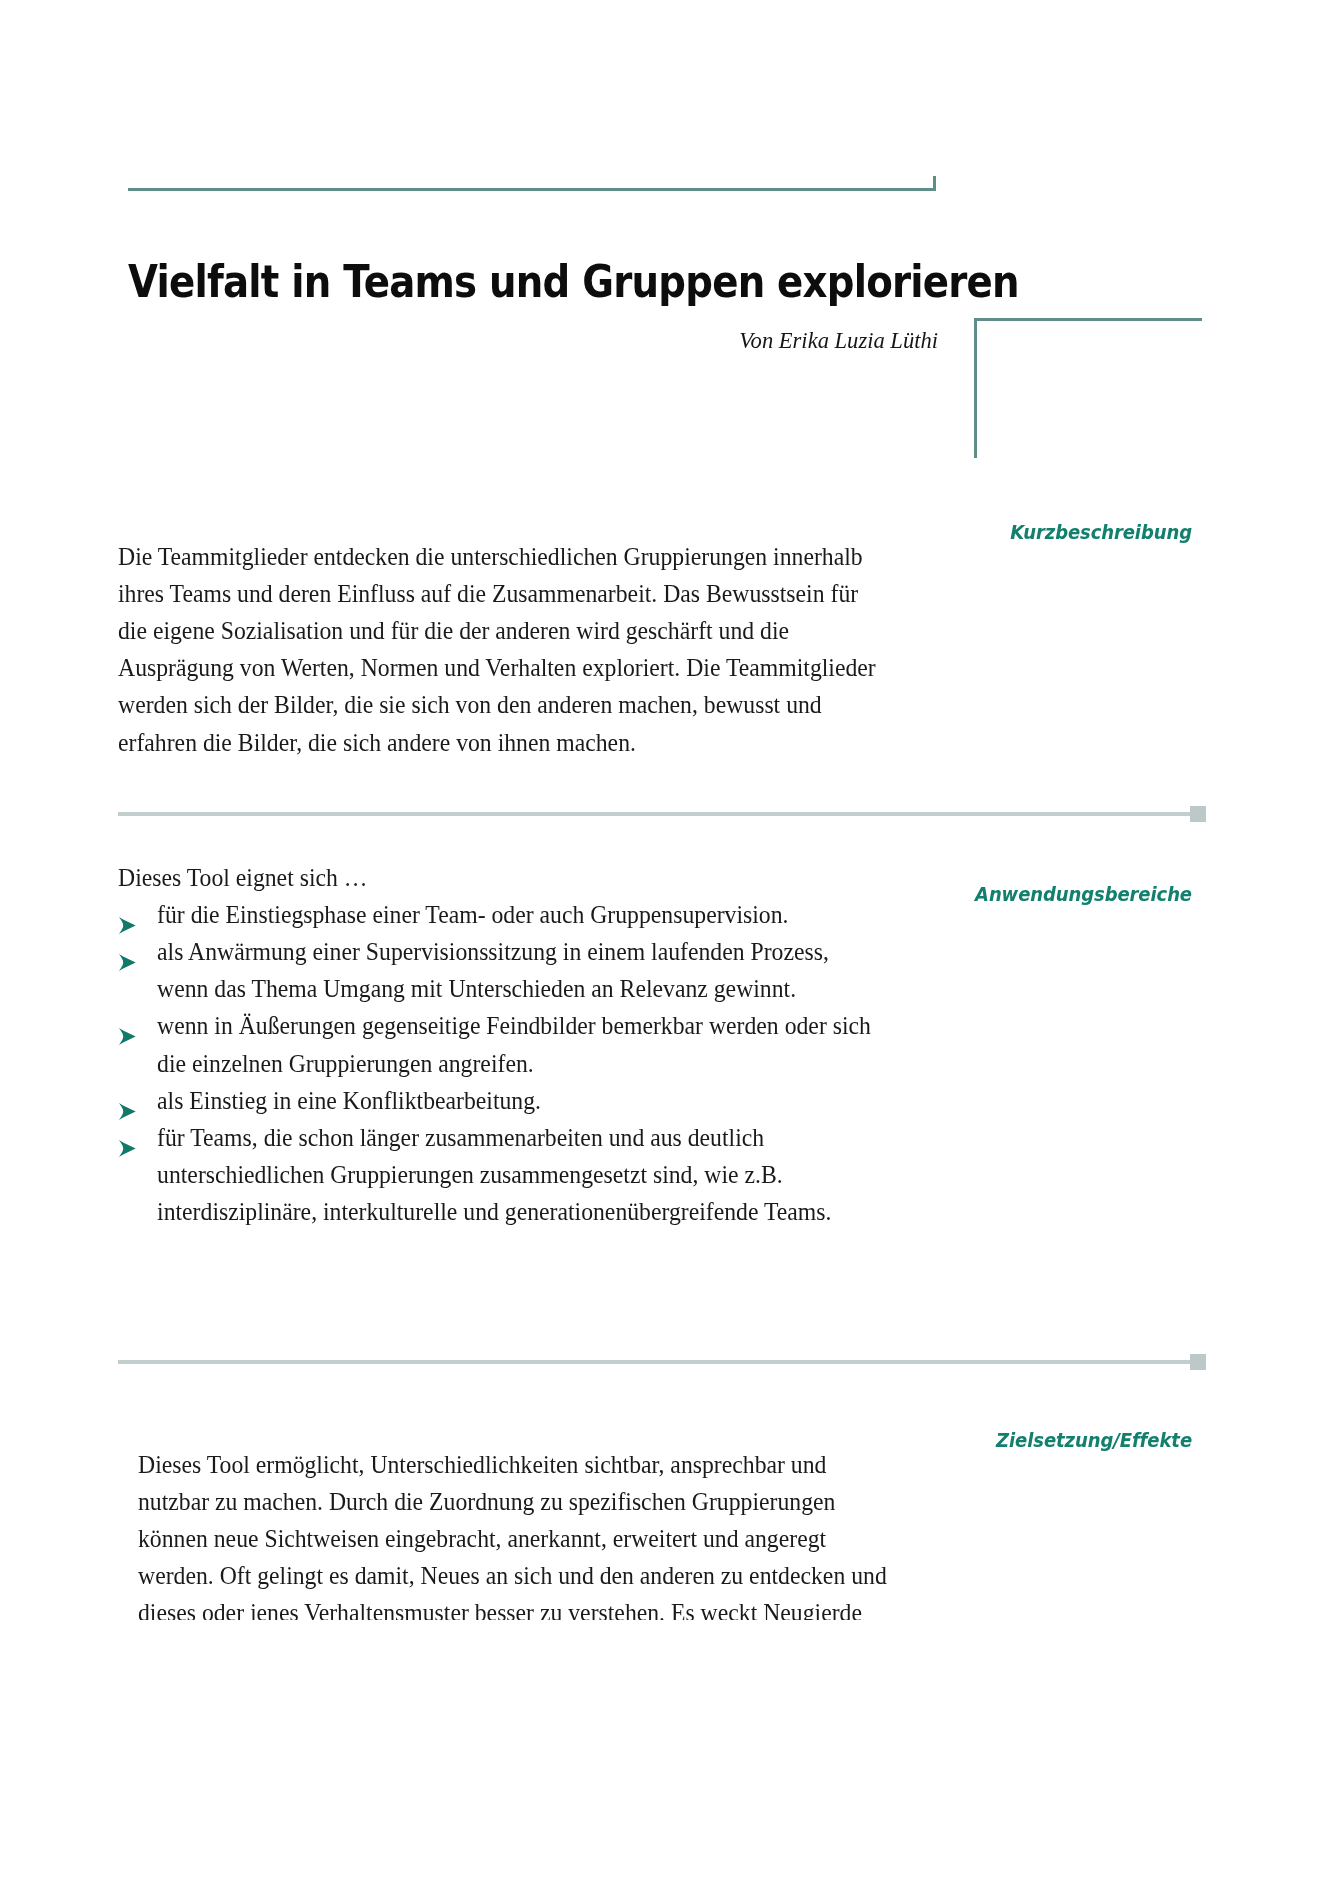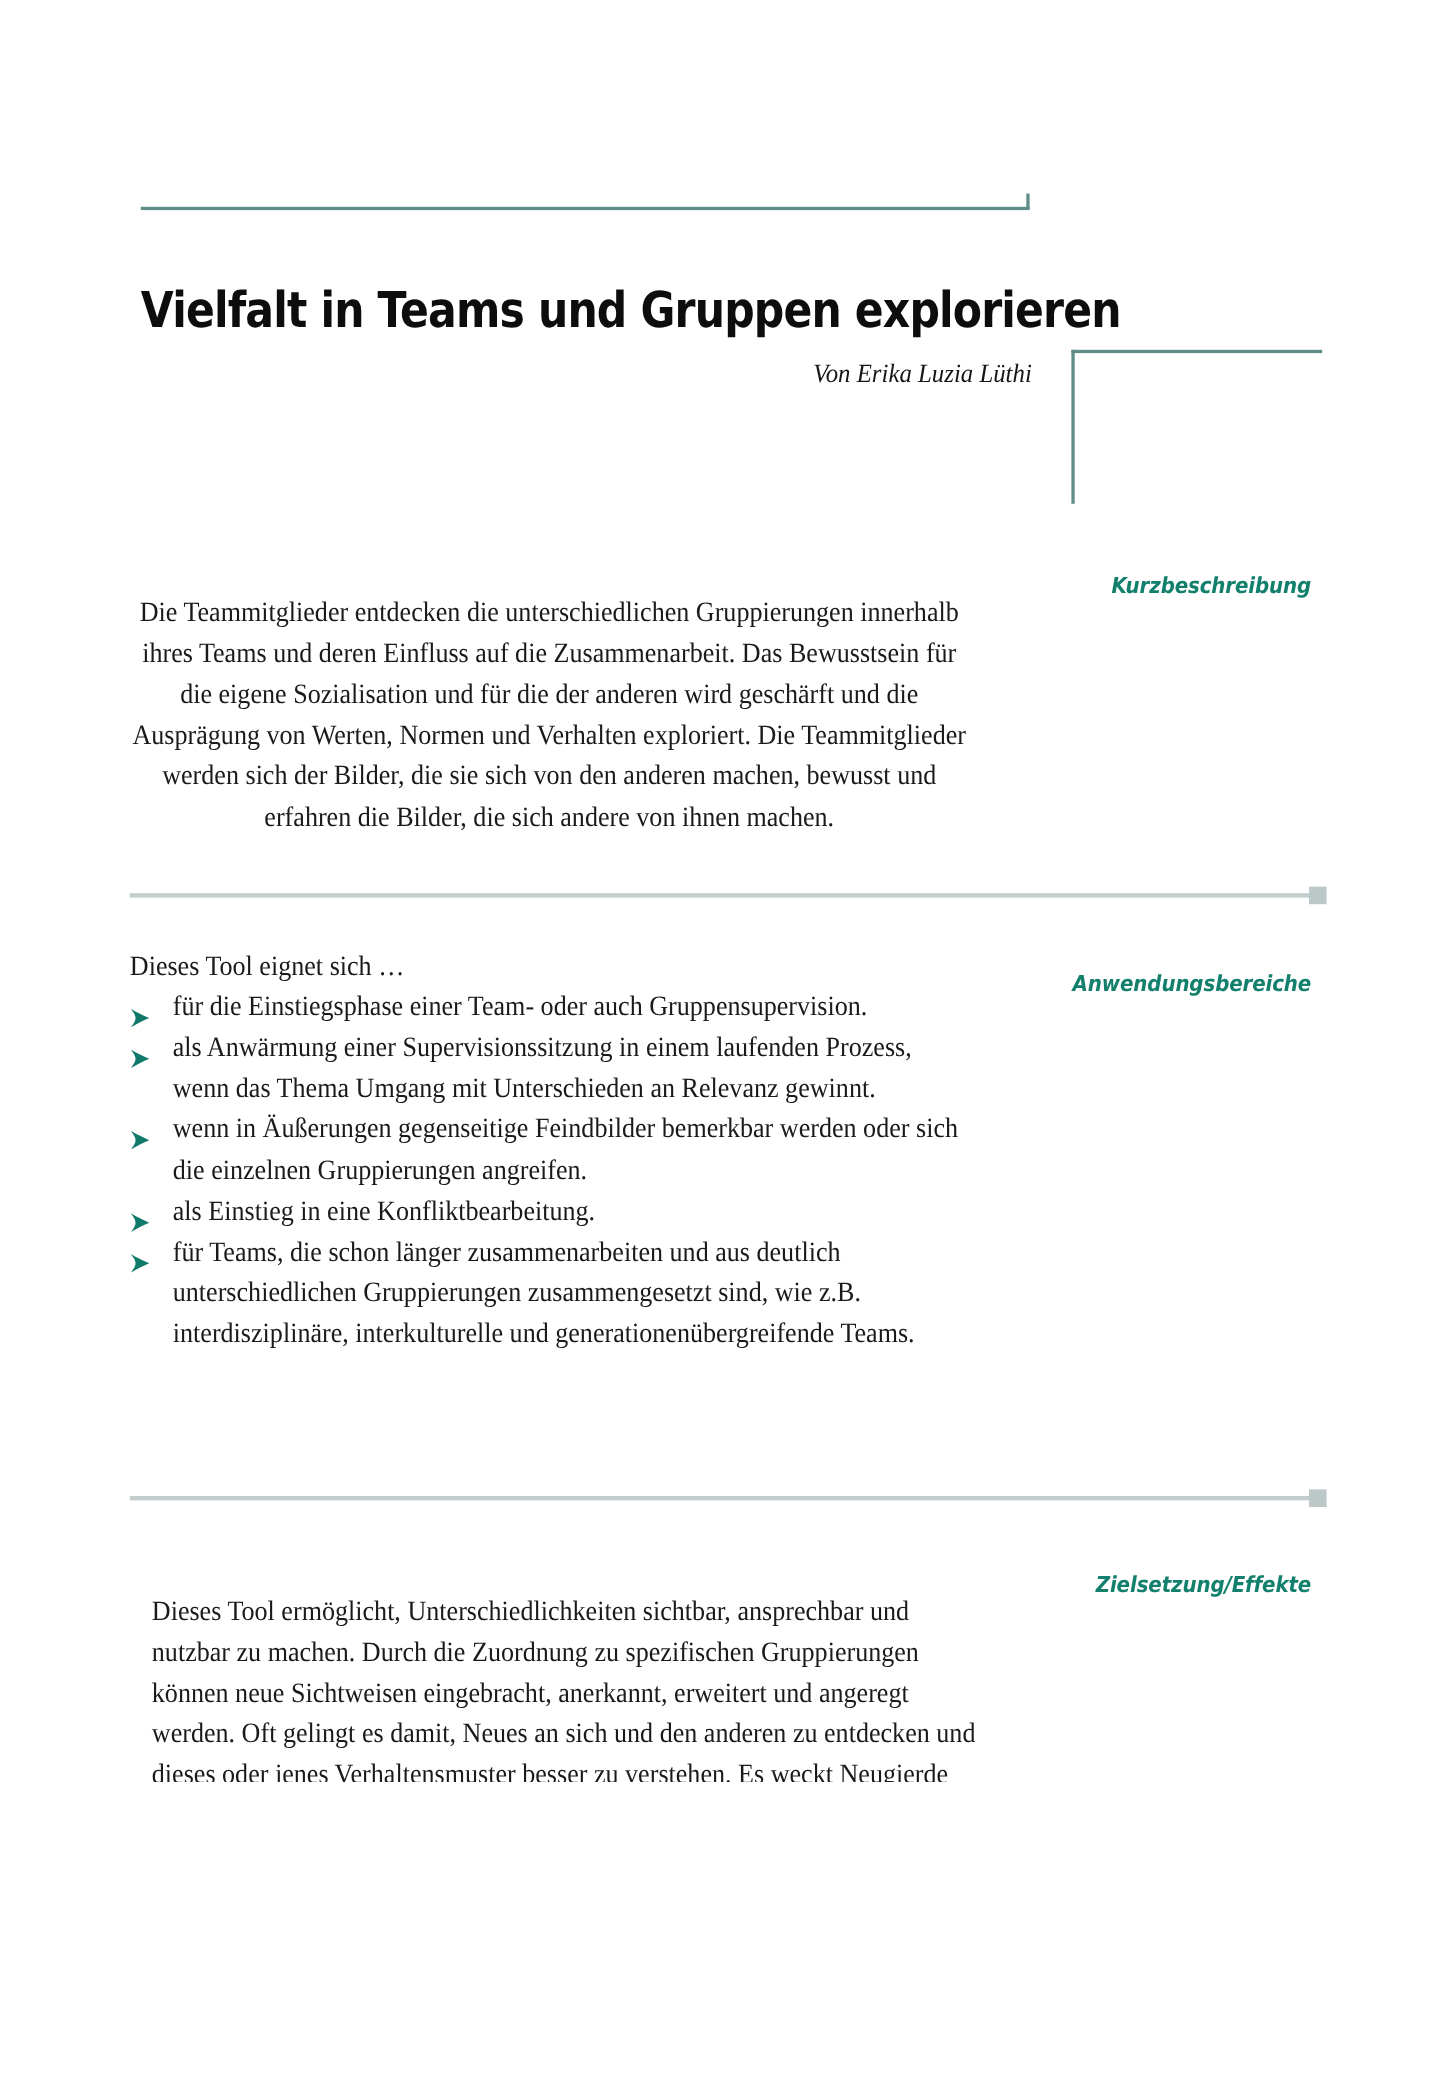--- a/index.html
+++ b/index.html
@@ -172,21 +172,21 @@
   <div class="frame-a"></div>
   <div class="frame-a-riser"></div>
   <div class="frame-b-top"></div>
   <div class="frame-b-left"></div>
 
   <h1 class="title">Vielfalt in Teams und Gruppen explorieren</h1>
   <div class="byline">Von Erika Luzia Lüthi</div>
 
   <div class="side-label" style="top:520px; left:700px; width:492px;">Kurzbeschreibung</div>
 
-  <div class="col-main" style="top:512px;text-align:center;">
+  <div class="col-main" style="top:512px;">
     <p class="body-text">Die Teammitglieder entdecken die unterschiedlichen Gruppierungen innerhalb ihres Teams und deren Einfluss auf die Zusammenarbeit. Das Bewusstsein für die eigene Sozialisation und für die der anderen wird geschärft und die Ausprägung von Werten, Normen und Verhalten exploriert. Die Teammitglieder werden sich der Bilder, die sie sich von den anderen machen, bewusst und erfahren die Bilder, die sich andere von ihnen machen.</p>
   </div>
 
   <div class="sep" style="top:812px;"></div>
   <div class="sep-dot" style="top:806px; left:1190px;"></div>
 
   <div class="side-label" style="top:882px; left:700px; width:492px;">Anwendungsbereiche</div>
 
   <div class="col-main" style="top:833px;">
     <p class="body-text" style="margin-bottom:0;">Dieses Tool eignet sich …</p>

